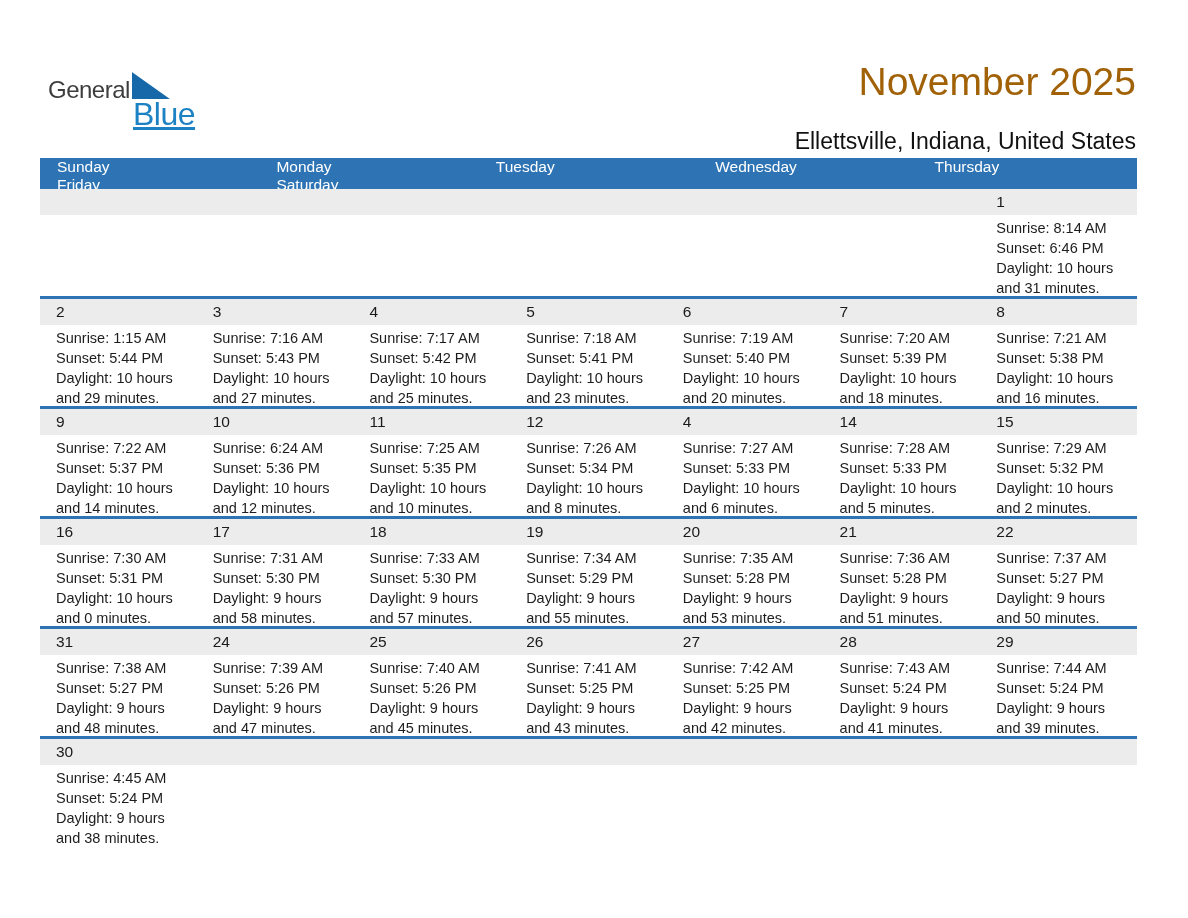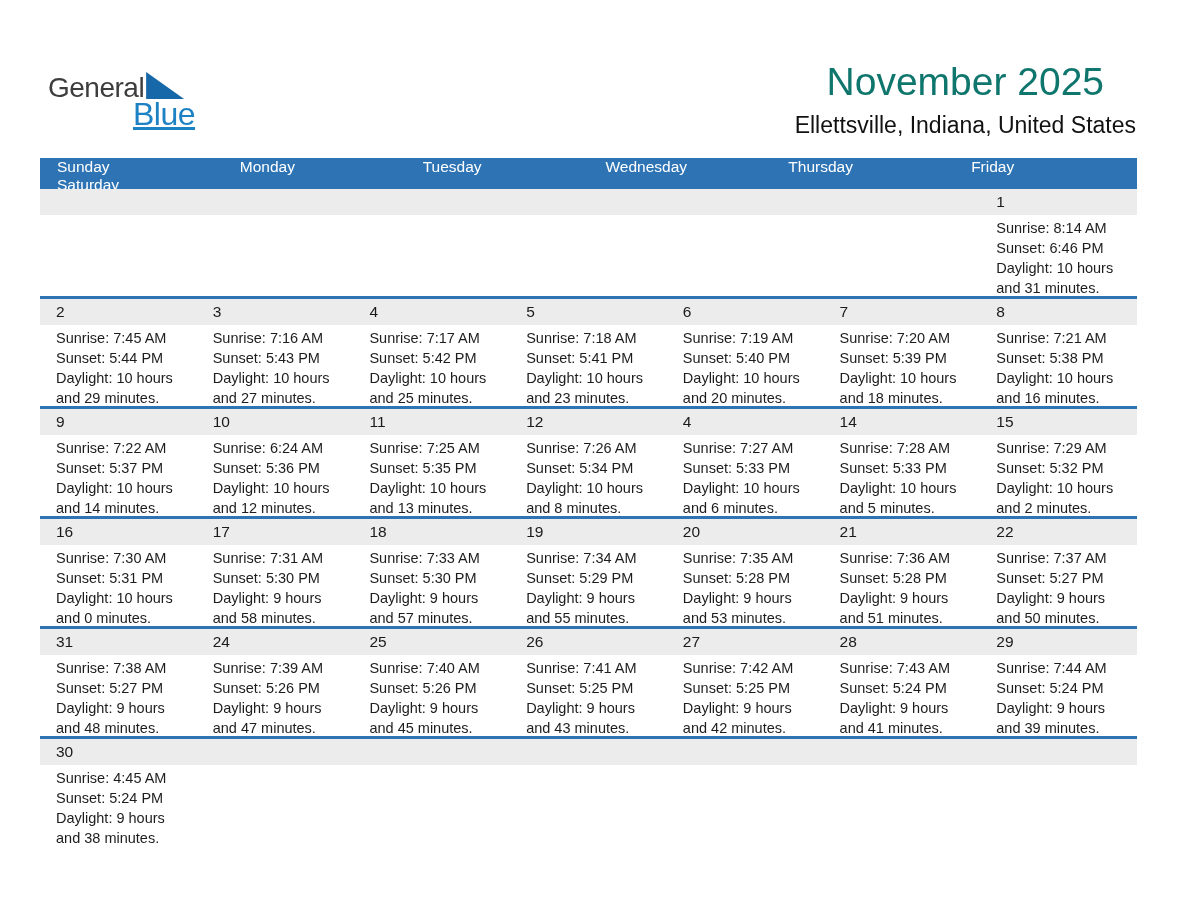--- a/index.html
+++ b/index.html
@@ -16,36 +16,36 @@
   body{
     width:1188px;height:918px;
     font-family:"Liberation Sans", sans-serif;
     color:var(--text);
     position:relative;
     overflow:hidden;
   }
   
   .logo{position:absolute;left:48px;top:72px;line-height:1;}
   .logo-top{display:flex;align-items:flex-end;}
-  .logo-general{font-size:28px;color:var(--logo-dark);letter-spacing:-0.5px;}
+  .logo-general{font-size:24px;color:var(--logo-dark);letter-spacing:-0.5px;}
   .logo-triangle{
     display:inline-block;width:38px;height:27px;
     background:var(--triangle);
     clip-path:polygon(0 0,100% 100%,0 100%);
     margin-left:2px;margin-bottom:3px;
   }
   .logo-blue{font-size:32px;color:var(--logo-blue);margin-left:85px;margin-top:-4px;letter-spacing:-0.5px;text-decoration:underline;}
   
   .title-block{position:absolute;right:52px;top:60px;text-align:right;}
-  .title{font-size:39px;color:#0f766e;text-align:center;}
-  .subtitle{font-size:23px;color:#111;margin-top:8px;}
+  .title{font-size:39px;color:#a16207;}
+  .subtitle{font-size:23px;color:#111;margin-top:24px;}
   
   .calendar{position:absolute;left:40px;top:158px;width:1097px;}
   .weekday-row{
-    display:grid;grid-template-columns:repeat(6,1fr);
+    display:grid;grid-template-columns:repeat(5,1fr);
     background:var(--header-bg);height:31px;align-items:center;
   }
   .weekday-cell{color:#fff;font-size:15.5px;padding-left:17px;}
   .week-row{
     display:grid;grid-template-columns:repeat(7,1fr);
     border-bottom:3px solid var(--row-border);
     height:110px;
   }
   .week-row.last{border-bottom:none;height:110px;}
   .day-cell{overflow:hidden;}
@@ -118,21 +118,21 @@
             <div>Sunset: 6:46 PM</div>
             <div>Daylight: 10 hours</div>
             <div>and 31 minutes.</div>
           </div>
         </div>
       </div>
       <div class="week-row">
         <div class="day-cell">
           <div class="day-band">2</div>
           <div class="day-info">
-            <div>Sunrise: 7:45 AM</div>
+            <div>Sunrise: 1:15 AM</div>
             <div>Sunset: 5:44 PM</div>
             <div>Daylight: 10 hours</div>
             <div>and 29 minutes.</div>
           </div>
         </div>
         <div class="day-cell">
           <div class="day-band">3</div>
           <div class="day-info">
             <div>Sunrise: 7:16 AM</div>
             <div>Sunset: 5:43 PM</div>
@@ -204,21 +204,21 @@
             <div>Daylight: 10 hours</div>
             <div>and 12 minutes.</div>
           </div>
         </div>
         <div class="day-cell">
           <div class="day-band">11</div>
           <div class="day-info">
             <div>Sunrise: 7:25 AM</div>
             <div>Sunset: 5:35 PM</div>
             <div>Daylight: 10 hours</div>
-            <div>and 13 minutes.</div>
+            <div>and 10 minutes.</div>
           </div>
         </div>
         <div class="day-cell">
           <div class="day-band">12</div>
           <div class="day-info">
             <div>Sunrise: 7:26 AM</div>
             <div>Sunset: 5:34 PM</div>
             <div>Daylight: 10 hours</div>
             <div>and 8 minutes.</div>
           </div>

